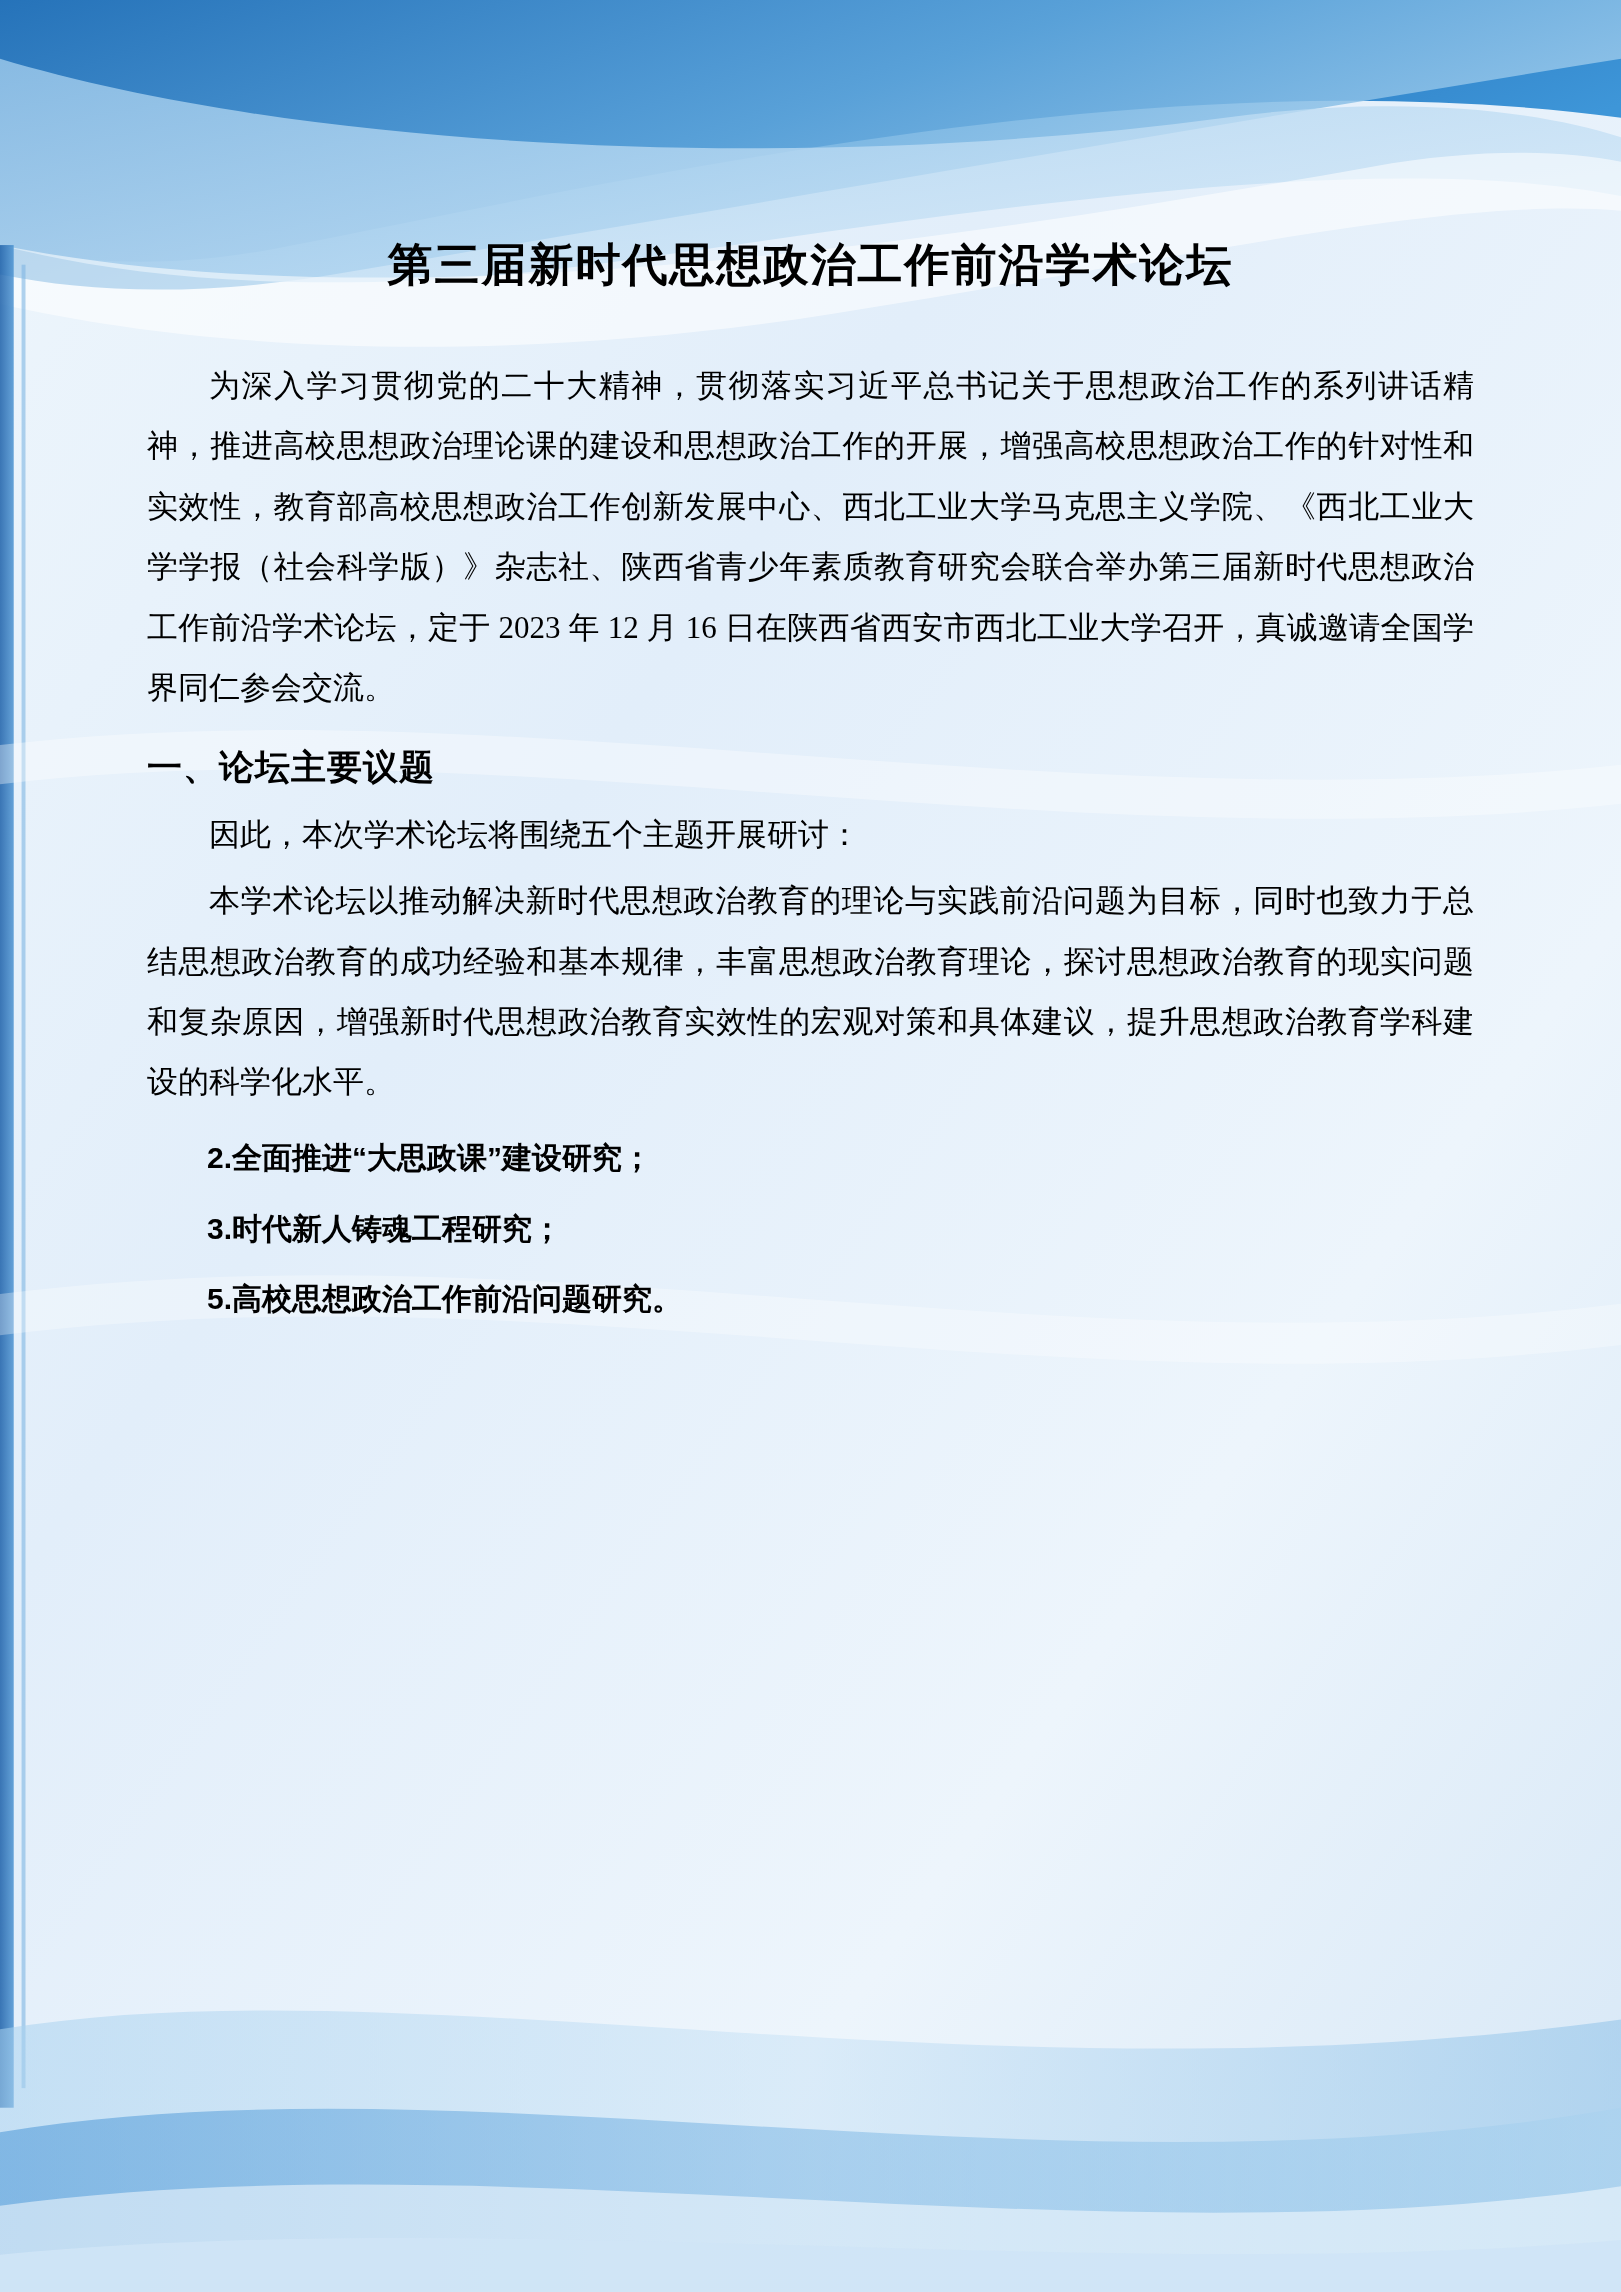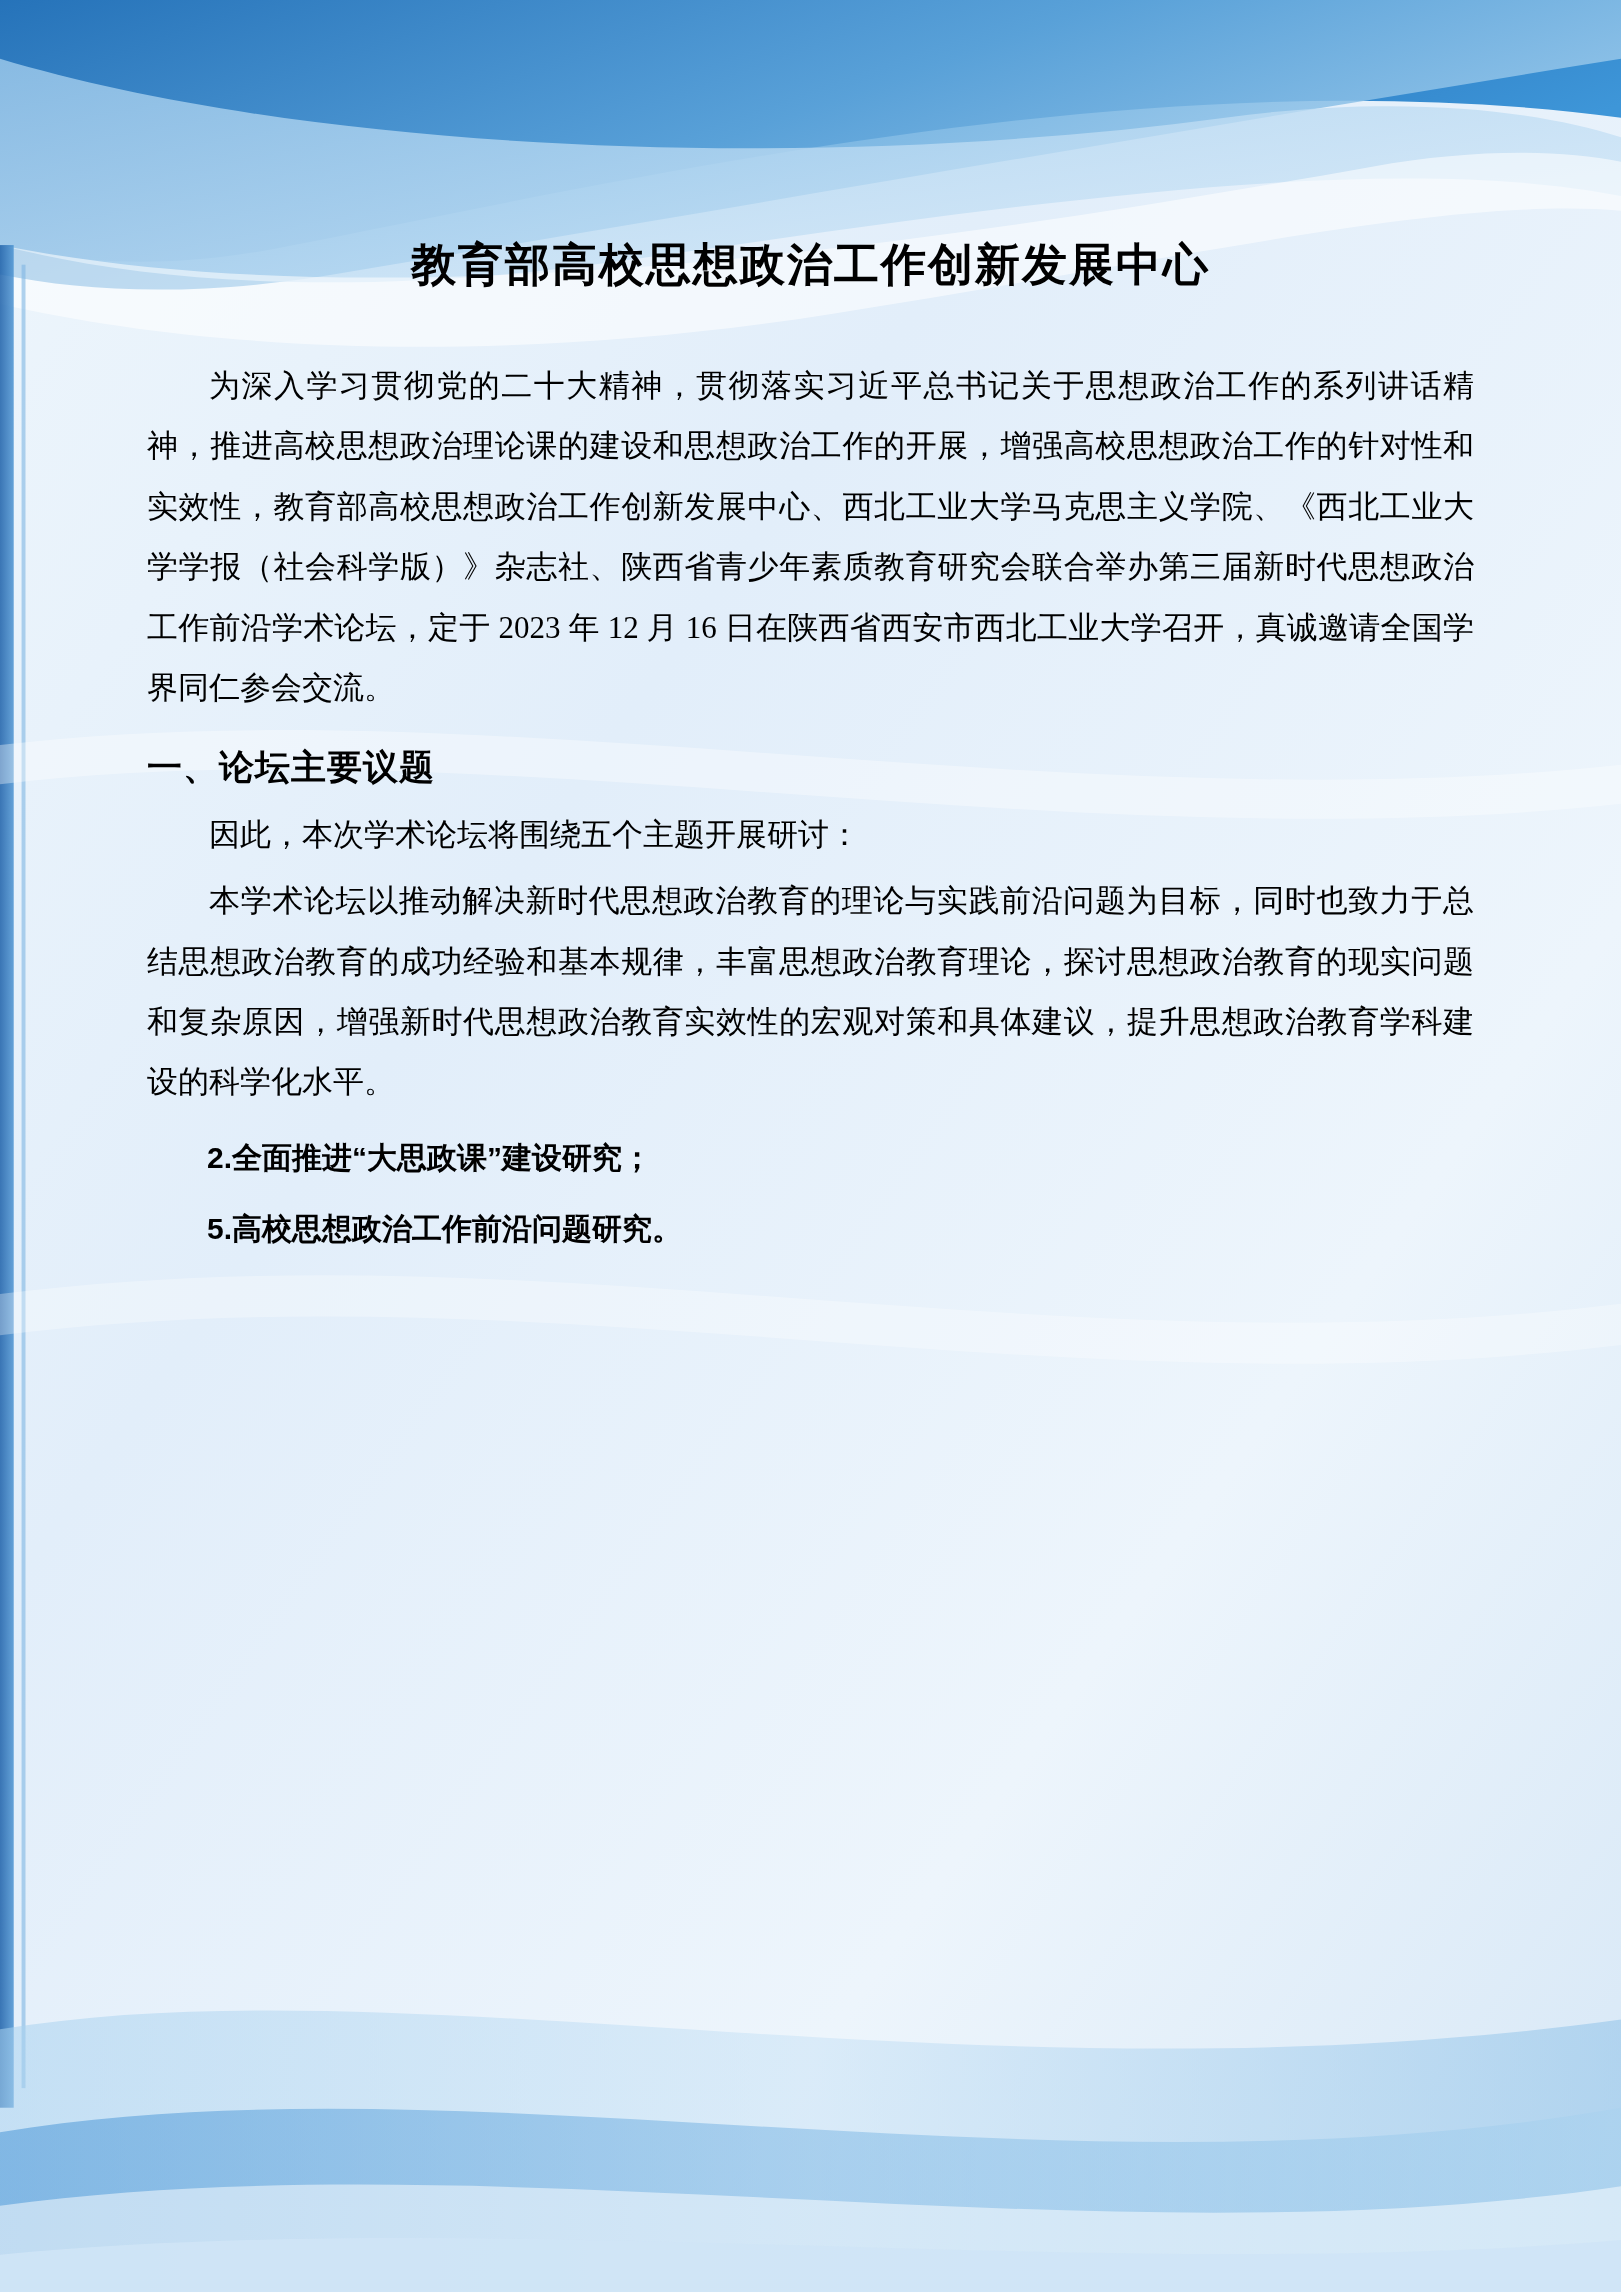--- a/index.html
+++ b/index.html
@@ -145,30 +145,31 @@
     <path d="M0,1320 C560,1250 1080,1400 1654,1330 L1654,1372 C1080,1442 560,1292 0,1362 Z" fill="#ffffff" opacity="0.3"></path>
 
     <path d="M0,2070 C420,2000 1000,2150 1654,2060 L1654,2339 L0,2339 Z" fill="url(#gradBottom)" opacity="0.55"></path>
     <path d="M0,2175 C480,2095 1080,2250 1654,2150 L1654,2339 L0,2339 Z" fill="url(#gradBottomDeep)" opacity="0.45"></path>
     <path d="M0,2250 C520,2180 1120,2310 1654,2230 L1654,2339 L0,2339 Z" fill="#ffffff" opacity="0.5"></path>
     <path d="M0,2300 C520,2250 1120,2330 1654,2285 L1654,2339 L0,2339 Z" fill="#cfe4f6" opacity="0.9"></path>
   </svg>
 
   <div class="content">
 
-    <h1 class="doc-title">教育部高校思想政治工作创新发展中心</h1>
+    <h1 class="doc-title">第三届新时代思想政治工作前沿学术论坛</h1>
 
     <p class="body-text">为深入学习贯彻党的二十大精神，贯彻落实习近平总书记关于思想政治工作的系列讲话精神，推进高校思想政治理论课的建设和思想政治工作的开展，增强高校思想政治工作的针对性和实效性，教育部高校思想政治工作创新发展中心、西北工业大学马克思主义学院、《西北工业大学学报（社会科学版）》杂志社、陕西省青少年素质教育研究会联合举办第三届新时代思想政治工作前沿学术论坛，定于 2023 年 12 月 16 日在陕西省西安市西北工业大学召开，真诚邀请全国学界同仁参会交流。</p>
 
     <h2 class="section-title">一、论坛主要议题</h2>
 
     <p class="body-text">因此，本次学术论坛将围绕五个主题开展研讨：</p>
 
     <p class="body-text">本学术论坛以推动解决新时代思想政治教育的理论与实践前沿问题为目标，同时也致力于总结思想政治教育的成功经验和基本规律，丰富思想政治教育理论，探讨思想政治教育的现实问题和复杂原因，增强新时代思想政治教育实效性的宏观对策和具体建议，提升思想政治教育学科建设的科学化水平。</p>
 
     <ul class="topic-list">
       <li>2.全面推进“大思政课”建设研究；</li>
+      <li>3.时代新人铸魂工程研究；</li>
       <li>5.高校思想政治工作前沿问题研究。</li>
     </ul>
 
   </div>
 </div>
 
 
 </body></html>

